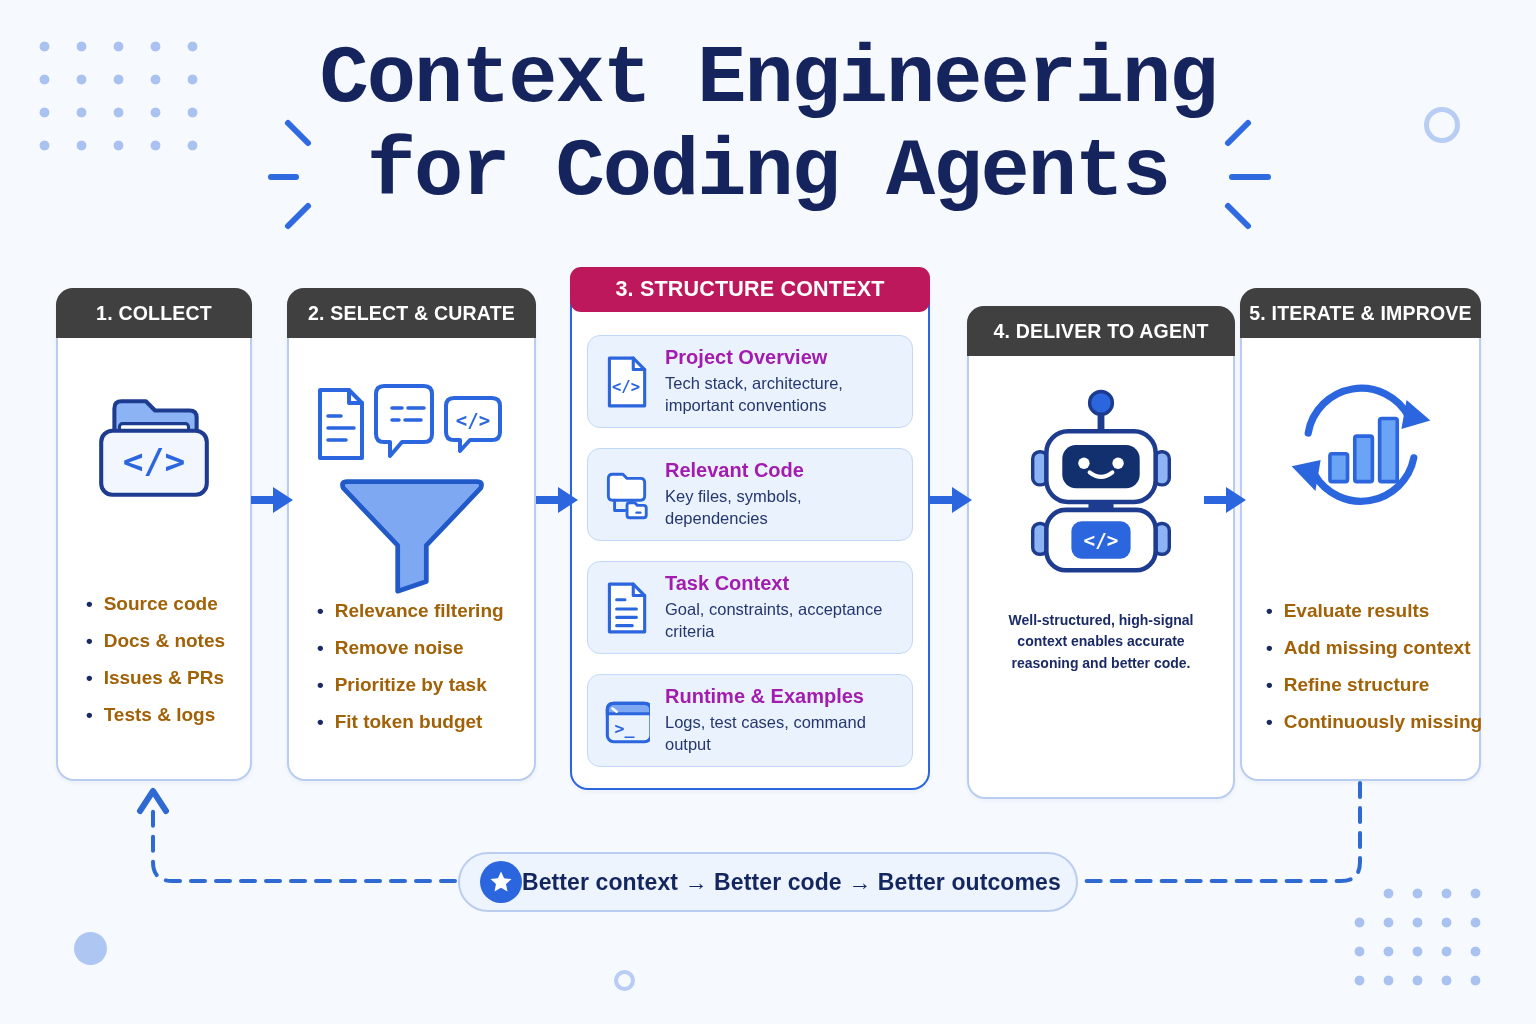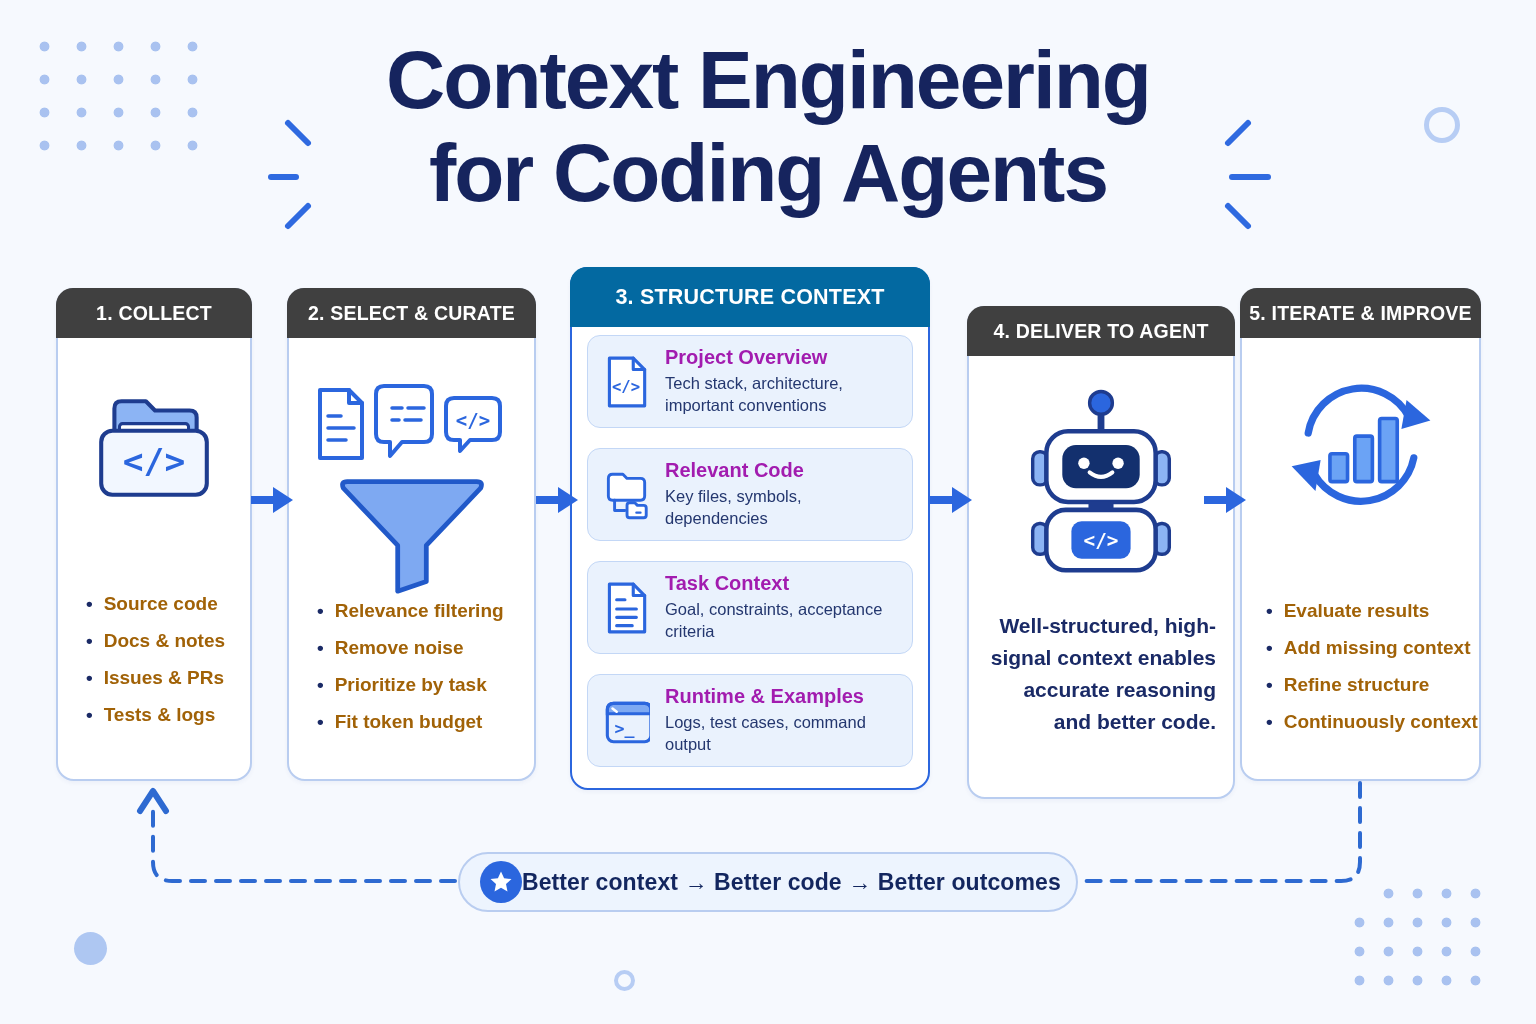--- a/index.html
+++ b/index.html
@@ -7,53 +7,54 @@
   #canvas {
     position:relative; width:1536px; height:1024px;
     background:#f6f9fe; overflow:hidden;
     font-family:"Liberation Sans", sans-serif;
   }
   
   .title {
     position:absolute; top:34px; left:0; right:0; text-align:center;
     color:#16245e; font-weight:bold; font-size:82px; line-height:1.13;
     letter-spacing:-2px;
+    font-family:Liberation Mono, monospace;
   }
   
   .card {
     position:absolute; top:288px; height:493px; background:#ffffff;
     border:2px solid #b9cdf0; border-radius:18px; z-index:2;
     box-shadow:0 2px 4px rgba(30,60,140,0.05);
   }
   .card .hdr {
     position:absolute; top:-2px; left:-2px; right:-2px; height:50px;
     background:#404040; border-radius:17px 17px 0 0; color:#ffffff;
     display:flex; align-items:center; justify-content:center;
     font-weight:bold; font-size:19.5px; letter-spacing:0.2px;
   }
   #card-1 { left:56px;  width:196px; }
   #card-2 { left:287px; width:249px; }
   #card-3 { left:570px; width:360px; top:267px; height:523px; border-color:#2b66de; }
-  #card-3 .hdr { background:#0369a1; height:60px; font-size:21.5px; }
+  #card-3 .hdr { background:#be185d; height:45px; font-size:21.5px;border-radius:11px; }
   #card-4 { left:967px;  width:268px;margin-top:18px; }
   #card-5 { left:1240px; width:241px; }
 
   .icon-zone { position:absolute; left:0; right:0; display:flex; justify-content:center; }
   .bullets { position:absolute; list-style:none; }
   .bullets li {
     color:#a16207; font-weight:bold; font-size:19px; margin-bottom:15px;
     white-space:nowrap;
   }
   .bullets li::before { content:"•"; margin-right:11px; color:#1a2a66; }
   #card-1 .bullets { left:28px; top:303px; }
   #card-2 .bullets { left:28px; top:310px; }
   #card-5 .bullets { left:24px; top:310px; }
   .agent-text {
-    position:absolute; top:302px; left:17px; right:17px; text-align:right;
-    color:#1a2a66; font-weight:bold; font-size:21px; line-height:1.52;
+    position:absolute; top:302px; left:17px; right:17px; text-align:center;
+    color:#1a2a66; font-weight:bold; font-size:14px; line-height:1.52;
   }
   
   .minis { position:absolute; top:66px; left:15px; right:15px; }
   .mini {
     height:93px; margin-bottom:20px; background:#eaf2fd;
     border:1.5px solid #c3d7f6; border-radius:13px;
     display:flex; align-items:center; padding:0 14px; gap:15px;
   }
   .mini .mtitle { color:#a21caf; font-weight:bold; font-size:20px; }
   .mini .mdesc  { color:#24376f; font-size:16.5px; font-weight:500; line-height:1.32; margin-top:4px; }
@@ -256,21 +257,21 @@
           <rect x="55" y="74" width="17" height="27" rx="2"></rect>
           <rect x="79" y="57" width="17" height="44" rx="2"></rect>
           <rect x="103" y="40" width="17" height="61" rx="2"></rect>
         </g>
       </svg>
     </div>
     <ul class="bullets">
       <li>Evaluate results</li>
       <li>Add missing context</li>
       <li>Refine structure</li>
-      <li>Continuously context</li>
+      <li>Continuously missing</li>
     </ul>
   </div>
 
   <svg class="flow-arrow" style="left:251px;" width="42" height="30" viewBox="0 0 42 30">
     <rect x="0" y="11" width="24" height="8" fill="#2b66de"></rect>
       <polygon points="22,2 42,15 22,28" fill="#2b66de"></polygon>
   </svg>
   <svg class="flow-arrow" style="left:536px;" width="42" height="30" viewBox="0 0 42 30">
     <rect x="0" y="11" width="24" height="8" fill="#2b66de"></rect>
       <polygon points="22,2 42,15 22,28" fill="#2b66de"></polygon>

